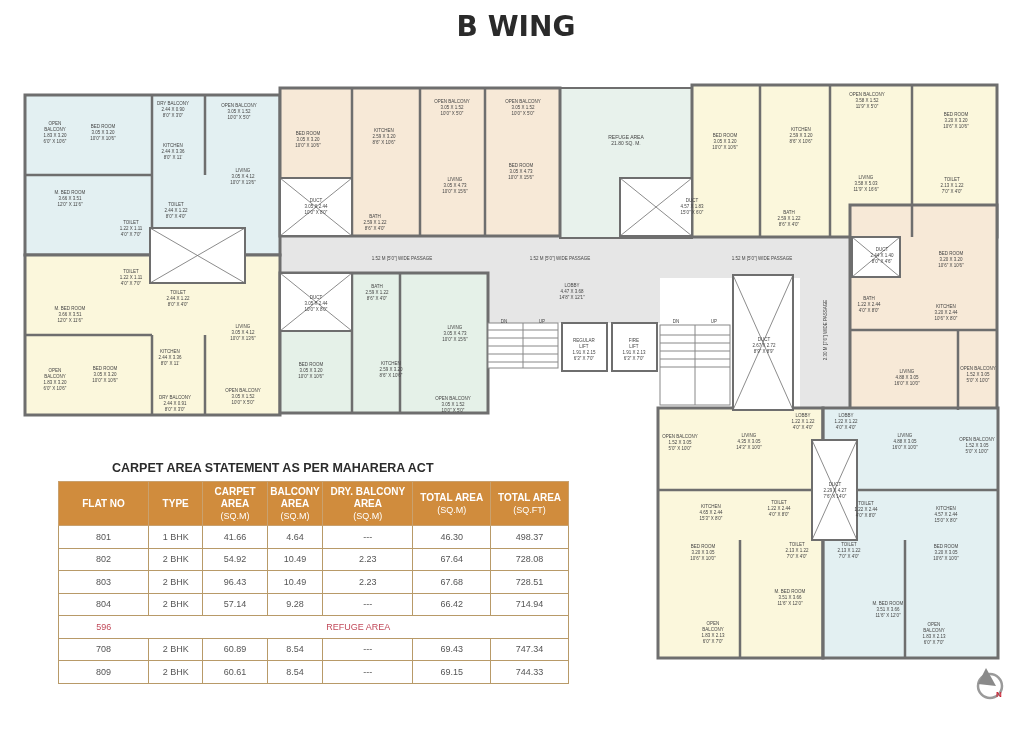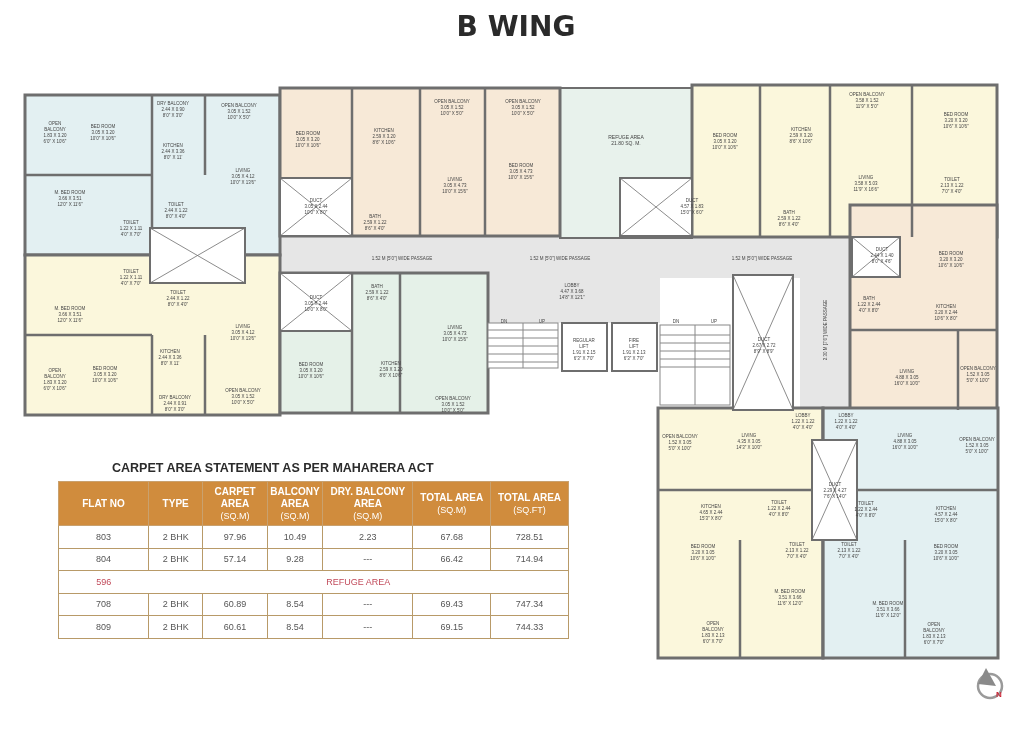--- a/index.html
+++ b/index.html
@@ -358,23 +358,41 @@
       <th style="width:53px"><span>TYPE</span></th>
       <th style="width:63px"><span>CARPET AREA</span><span class="sub">(SQ.M)</span></th>
       <th style="width:49px"><span>BALCONY AREA</span><span class="sub">(SQ.M)</span></th>
       <th style="width:88px"><span>DRY. BALCONY AREA</span><span class="sub">(SQ.M)</span></th>
       <th style="width:76px"><span>TOTAL AREA</span><span class="sub">(SQ.M)</span></th>
       <th style="width:76px"><span>TOTAL AREA</span><span class="sub">(SQ.FT)</span></th>
     </tr>
   </thead>
   <tbody>
     <tr>
+      <td>801</td>
+        <td>1 BHK</td>
+        <td>41.66</td>
+        <td>4.64</td>
+        <td>---</td>
+        <td>46.30</td>
+        <td>498.37</td>
+    </tr>
+    <tr>
+      <td>802</td>
+        <td>2 BHK</td>
+        <td>54.92</td>
+        <td>10.49</td>
+        <td>2.23</td>
+        <td>67.64</td>
+        <td>728.08</td>
+    </tr>
+    <tr>
       <td>803</td>
         <td>2 BHK</td>
-        <td>97.96</td>
+        <td>96.43</td>
         <td>10.49</td>
         <td>2.23</td>
         <td>67.68</td>
         <td>728.51</td>
     </tr>
     <tr>
       <td>804</td>
         <td>2 BHK</td>
         <td>57.14</td>
         <td>9.28</td>

